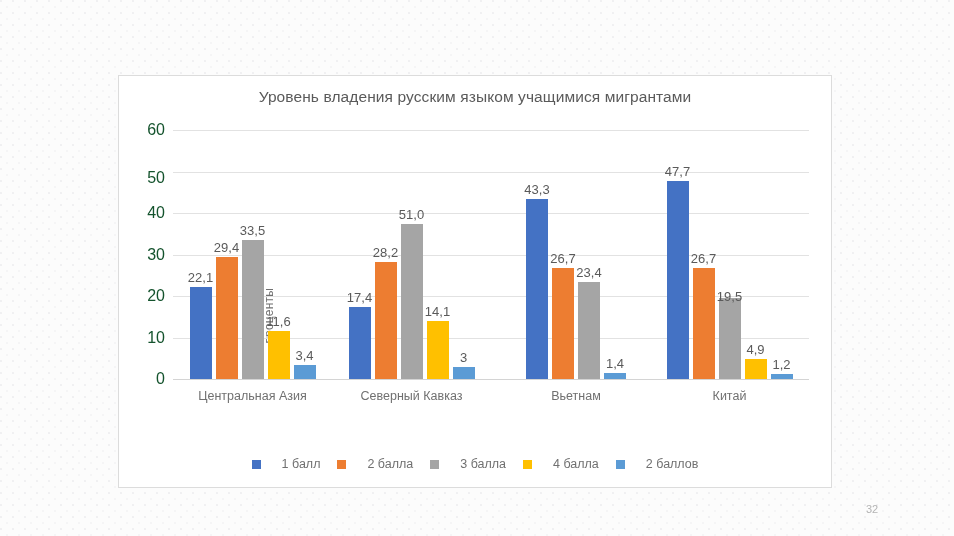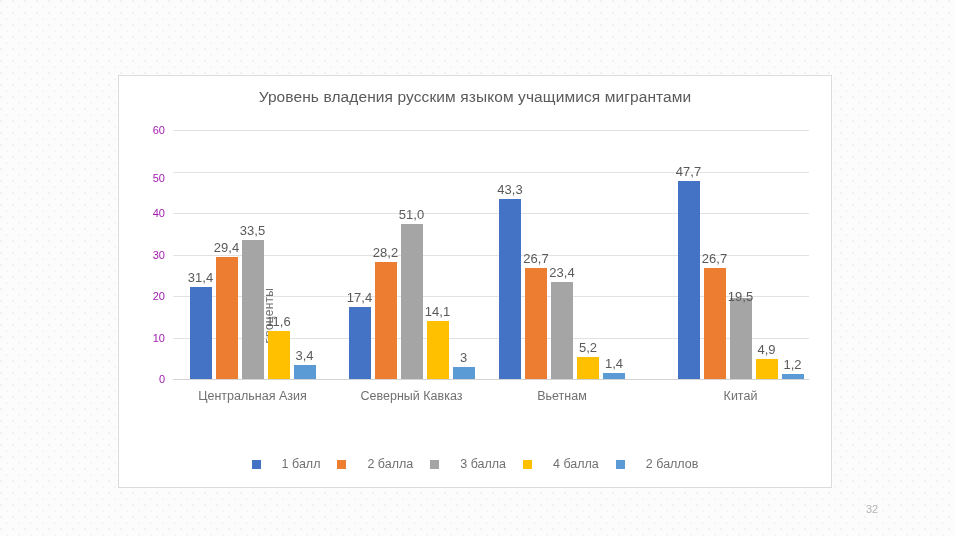--- a/index.html
+++ b/index.html
@@ -64,22 +64,22 @@
     height: 1px;
     background: #e2e2e2;
   }
   .gridline.baseline { background: #d4d4d4; }
 
   .y-tick {
     position: absolute;
     right: 100%;
     margin-right: 8px;
     transform: translateY(-50%);
-    font-size: 11px;
-    color: #a21caf;
+    font-size: 16px;
+    color: #14532d;
     white-space: nowrap;
   }
 
   #y-axis-title {
     position: absolute;
     left: 143px;
     top: 212px;
     width: 16px;
     font-size: 12px;
     color: #707070;
@@ -201,21 +201,21 @@
         <div class="y-tick" style="top: 83px;">40</div>
         <div class="y-tick" style="top: 124.5px;">30</div>
         <div class="y-tick" style="top: 166px;">20</div>
         <div class="y-tick" style="top: 207.5px;">10</div>
         <div class="y-tick" style="top: 249px;">0</div>
       </div>
     <div id="bar-groups">
         <div class="group" style="left: 9.5px; width: 140px;">
           <div class="bar-wrap">
             <div class="bar" style="height: 91.715px; background: rgb(68, 114, 196);"></div>
-            <div class="bar-label" style="bottom: 93.715px;">31,4</div>
+            <div class="bar-label" style="bottom: 93.715px;">22,1</div>
           </div>
           <div class="bar-wrap">
             <div class="bar" style="height: 122.01px; background: rgb(237, 125, 49);"></div>
             <div class="bar-label" style="bottom: 124px;">29,4</div>
           </div>
           <div class="bar-wrap">
             <div class="bar" style="height: 139.025px; background: rgb(165, 165, 165);"></div>
             <div class="bar-label" style="bottom: 141.025px;">33,5</div>
           </div>
           <div class="bar-wrap">
@@ -244,44 +244,40 @@
           <div class="bar-wrap">
             <div class="bar" style="height: 58.515px; background: rgb(255, 192, 0);"></div>
             <div class="bar-label" style="bottom: 60.515px;">14,1</div>
           </div>
           <div class="bar-wrap">
             <div class="bar" style="height: 12.45px; background: rgb(91, 155, 213);"></div>
             <div class="bar-label" style="bottom: 14.45px;">3</div>
           </div>
           <div class="cat-label">Северный Кавказ</div>
         </div>
-        <div class="group" style="left: 319px; width: 140px;">
+        <div class="group" style="left: 333px; width: 140px;">
           <div class="bar-wrap">
             <div class="bar" style="height: 179.695px; background: rgb(68, 114, 196);"></div>
             <div class="bar-label" style="bottom: 181.695px;">43,3</div>
           </div>
           <div class="bar-wrap">
             <div class="bar" style="height: 110.805px; background: rgb(237, 125, 49);"></div>
             <div class="bar-label" style="bottom: 112.805px;">26,7</div>
           </div>
           <div class="bar-wrap">
             <div class="bar" style="height: 97.11px; background: rgb(165, 165, 165);"></div>
             <div class="bar-label" style="bottom: 99.11px;">23,4</div>
           </div>
           <div class="bar-wrap">
-            <div class="bar" style="height: 21.58px; background: rgb(255, 192, 0);"></div>
-            <div class="bar-label" style="bottom: 23.58px;">5,2</div>
-          </div>
-          <div class="bar-wrap">
             <div class="bar" style="height: 5.81px; background: rgb(91, 155, 213);"></div>
             <div class="bar-label" style="bottom: 7.81px;">1,4</div>
           </div>
           <div class="cat-label">Вьетнам</div>
         </div>
-        <div class="group" style="left: 486.5px; width: 140px; margin-left: 11px;">
+        <div class="group" style="left: 486.5px; width: 140px;">
           <div class="bar-wrap">
             <div class="bar" style="height: 197.955px; background: rgb(68, 114, 196);"></div>
             <div class="bar-label" style="bottom: 199.955px;">47,7</div>
           </div>
           <div class="bar-wrap">
             <div class="bar" style="height: 110.805px; background: rgb(237, 125, 49);"></div>
             <div class="bar-label" style="bottom: 112.805px;">26,7</div>
           </div>
           <div class="bar-wrap">
             <div class="bar" style="height: 80.925px; background: rgb(165, 165, 165);"></div>

